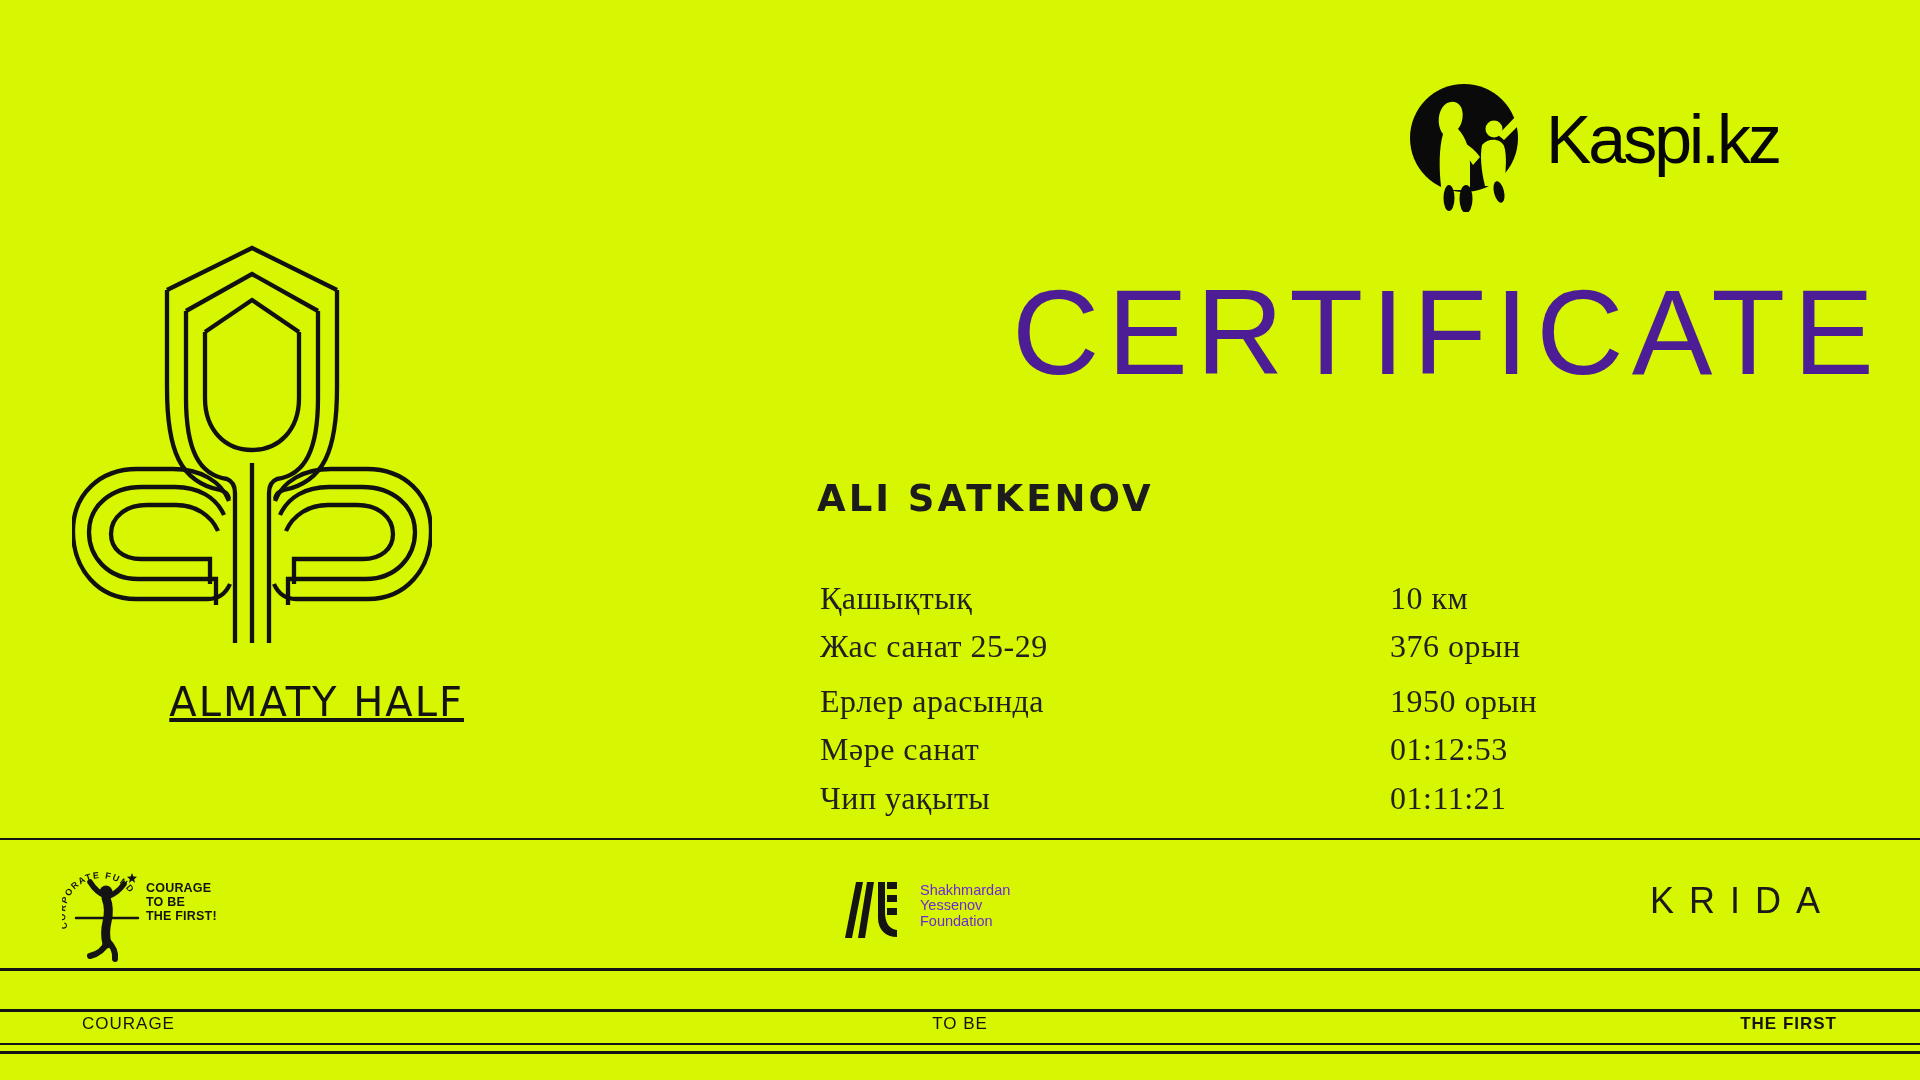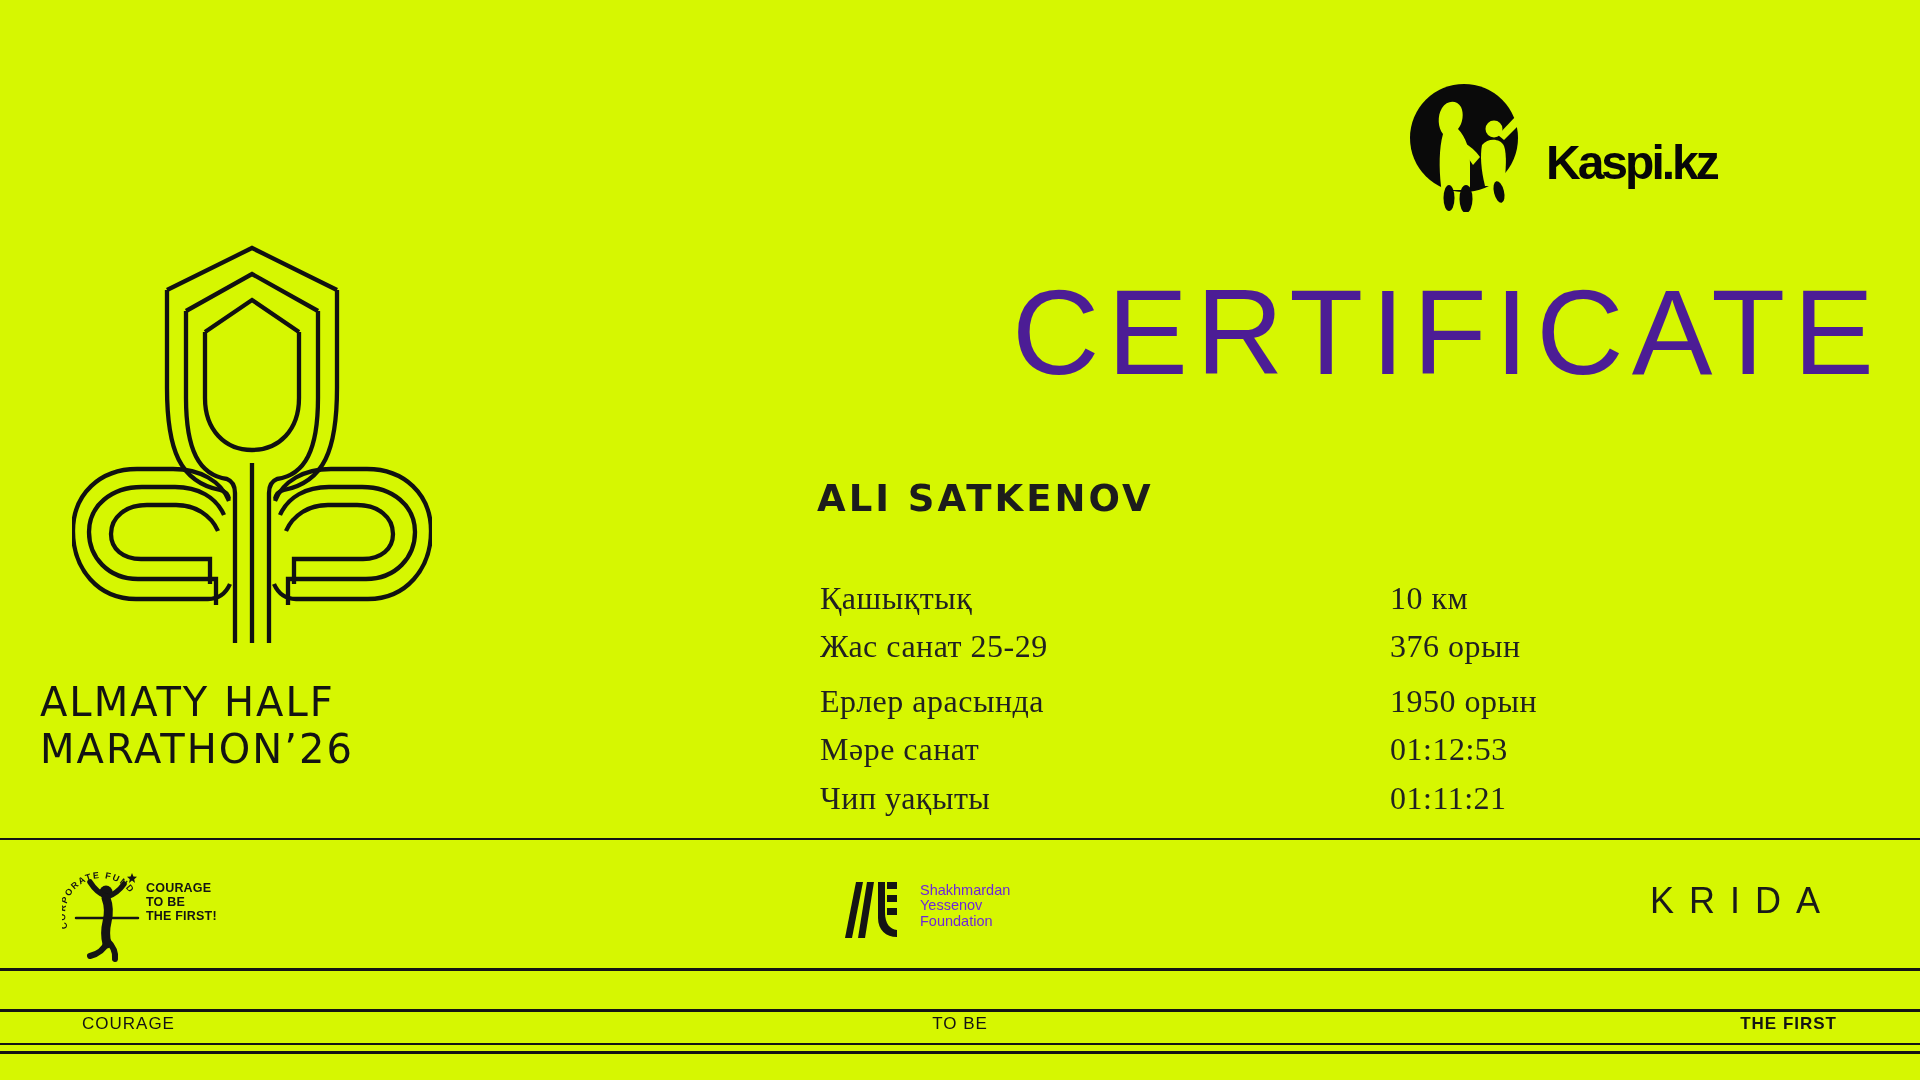--- a/index.html
+++ b/index.html
@@ -3,24 +3,24 @@
 <meta charset="utf-8">
 <style>
   html,body{margin:0;padding:0;}
   body{font-family:"Liberation Sans",sans-serif;}
   #canvas{position:relative;width:1920px;height:1080px;background:#D6F701;overflow:hidden;}
   .abs{position:absolute;}
   .hr{position:absolute;left:0;width:1920px;background:#141414;}
 
   #certificate-title{top:272px;left:0;right:38px;text-align:right;font-size:121px;line-height:121px;
     font-weight:500;letter-spacing:8px;color:#4c1d95;}
-  #kaspi-text{left:1546px;top:101px;font-size:48px;line-height:76px;font-weight:700;letter-spacing:-3px;color:#070707;margin-top:24px;}
+  #kaspi-text{left:1546px;top:101px;font-size:68px;line-height:76px;font-weight:400;letter-spacing:-3px;color:#070707;}
 
-  #event-name{left:40px;top:679px;width:424px;text-align:left;
-    font-family:"DejaVu Sans",sans-serif;font-size:40px;line-height:47px;font-weight:500;letter-spacing:2px;color:#131313;}
+  #event-name{left:40px;top:679px;width:424px;text-align:right;
+    font-family:"DejaVu Sans",sans-serif;font-size:40px;line-height:47px;font-weight:500;letter-spacing:2px;color:#131313;text-decoration:underline;}
 
   #athlete-name{left:817px;top:479px;font-family:"DejaVu Sans",sans-serif;font-size:37px;line-height:40px;
     font-weight:700;letter-spacing:3px;color:#1c1c1c;}
 
   #result-table{left:820px;top:578px;width:790px;height:240px;}
   .row{position:absolute;left:0;width:790px;height:40px;font-family:Liberation Serif, serif;
     font-size:32px;line-height:40px;color:#212121;letter-spacing:0.5px;}
   .row .label{position:absolute;left:0;}
   .row .value{position:absolute;left:570px;}
   .row:nth-child(1){top:0;}
@@ -84,21 +84,20 @@
         <path d="M246 73 L246 160 C246 212 233 237 205 241 C200 243 197 248 197 255 L197 405"></path>
         <path d="M203 263 C211 243 232 231 259 231 L295 231 C332 231 359 256 359 293 C359 331 334 361 296 361 L224 361 C213 361 206 355 202 346"></path>
         <path d="M208 277 C216 259 234 249 257 249 L290 249 C321 249 343 268 343 294 C343 319 324 341 294 341 L216 341 L216 367"></path>
         <path d="M214 293 C221 277 237 267 256 267 L285 267 C306 267 321 279 321 296 C321 311 309 321 291 321 L222 321 L222 346"></path>
       </g>
     </g>
   </svg>
 
   <div class="abs" id="event-name">
     <div>ALMATY HALF</div>
-    <div>MARATHON’26</div>
   </div>
 
   <div class="abs" id="certificate-title">CERTIFICATE</div>
 
   <div class="abs" id="athlete-name">ALI SATKENOV</div>
 
   <div class="abs" id="result-table">
     <div class="row">
       <span class="label">Қашықтық</span>
       <span class="value">10 км</span>

